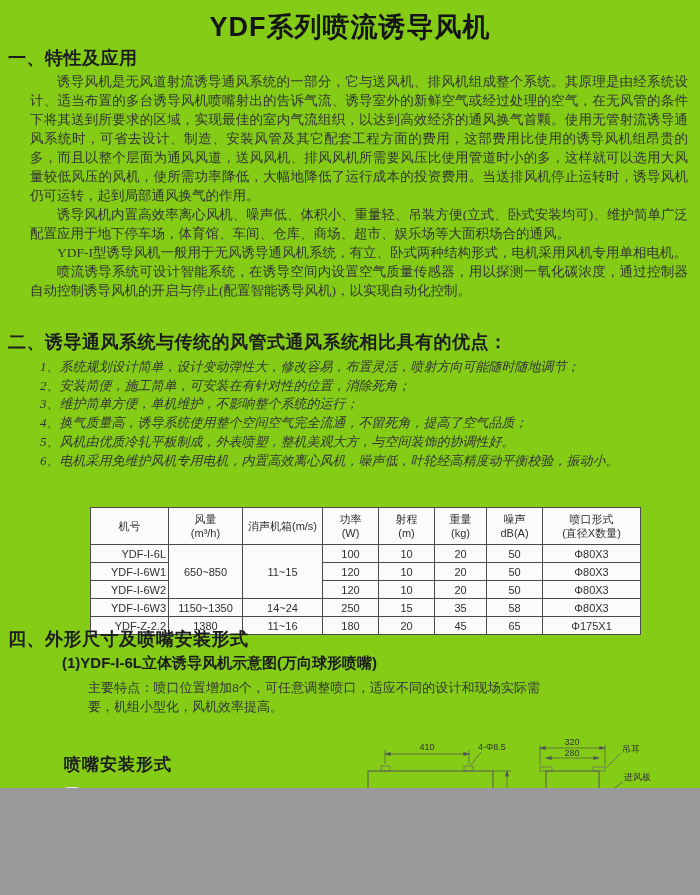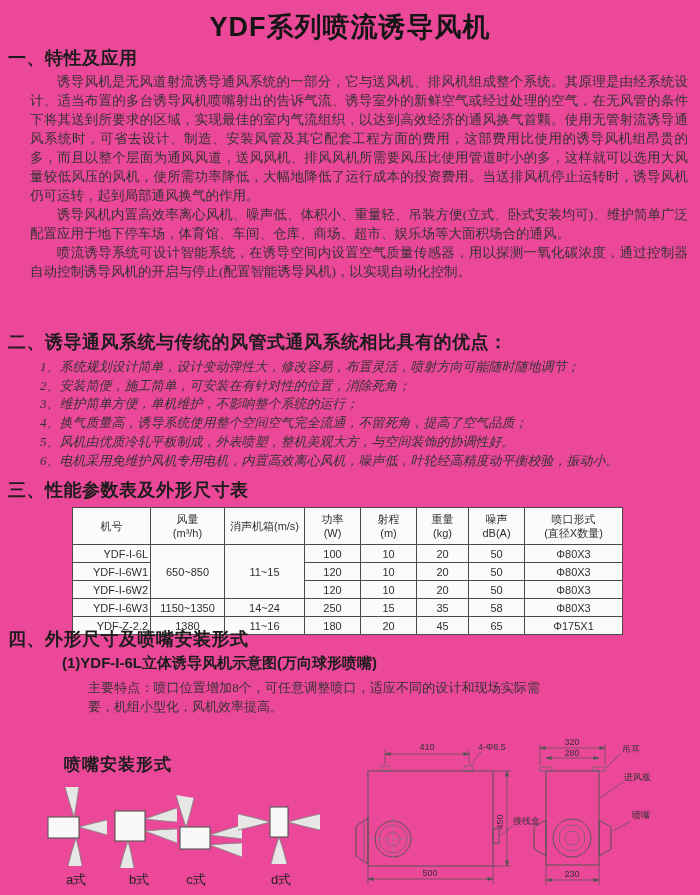--- a/index.html
+++ b/index.html
@@ -1,18 +1,18 @@
 <!DOCTYPE html>
 <html><head>
 <meta charset="utf-8">
 <style>
   html,body { margin:0; padding:0; background:#9a9a9a; }
   #page {
-    position:relative; width:700px; height:895px; margin:0 auto;
-    background:#ec4899; color:#2b2b2b; overflow:hidden;
+    position:relative; width:700px; height:788px; margin:0 auto;
+    background:#84cc16; color:#2b2b2b; overflow:hidden;
     font-family:"Liberation Serif", serif;
   }
   .abs { position:absolute; }
   .doc-title {
     top:9px; left:0; width:700px; text-align:center;
     font-family:"Liberation Sans", sans-serif; font-weight:700;
     font-size:27px; letter-spacing:1px; color:#151515;
   }
   .sec-head {
     left:8px; font-family:"Liberation Sans", sans-serif; font-weight:700;
@@ -58,35 +58,35 @@
 <body>
 
 <div id="page">
 
   <div class="abs doc-title">YDF系列喷流诱导风机</div>
 
   <div class="abs sec-head" style="top:46px;">一、特性及应用</div>
   <div class="abs body-block" style="top:72px;">
     <p>诱导风机是无风道射流诱导通风系统的一部分，它与送风机、排风机组成整个系统。其原理是由经系统设计、适当布置的多台诱导风机喷嘴射出的告诉气流、诱导室外的新鲜空气或经过处理的空气，在无风管的条件下将其送到所要求的区域，实现最佳的室内气流组织，以达到高效经济的通风换气首颗。使用无管射流诱导通风系统时，可省去设计、制造、安装风管及其它配套工程方面的费用，这部费用比使用的诱导风机组昂贵的多，而且以整个层面为通风风道，送风风机、排风风机所需要风压比使用管道时小的多，这样就可以选用大风量较低风压的风机，使所需功率降低，大幅地降低了运行成本的投资费用。当送排风机停止运转时，诱导风机仍可运转，起到局部通风换气的作用。</p>
     <p>诱导风机内置高效率离心风机、噪声低、体积小、重量轻、吊装方便(立式、卧式安装均可)、维护简单广泛配置应用于地下停车场，体育馆、车间、仓库、商场、超市、娱乐场等大面积场合的通风。</p>
+    <p>YDF-I型诱导风机一般用于无风诱导通风机系统，有立、卧式两种结构形式，电机采用风机专用单相电机。</p>
     <p>喷流诱导系统可设计智能系统，在诱导空间内设置空气质量传感器，用以探测一氧化碳浓度，通过控制器自动控制诱导风机的开启与停止(配置智能诱导风机)，以实现自动化控制。</p>
   </div>
 
   <div class="abs sec-head" style="top:330px;">二、诱导通风系统与传统的风管式通风系统相比具有的优点：</div>
   <div class="abs adv-list" style="top:358px;">
     <div>1、系统规划设计简单，设计变动弹性大，修改容易，布置灵活，喷射方向可能随时随地调节；</div>
     <div>2、安装简便，施工简单，可安装在有针对性的位置，消除死角；</div>
     <div>3、维护简单方便，单机维护，不影响整个系统的运行；</div>
     <div>4、换气质量高，诱导系统使用整个空间空气完全流通，不留死角，提高了空气品质；</div>
     <div>5、风机由优质冷轧平板制成，外表喷塑，整机美观大方，与空间装饰的协调性好。</div>
     <div>6、电机采用免维护风机专用电机，内置高效离心风机，噪声低，叶轮经高精度动平衡校验，振动小。</div>
   </div>
 
-  <div class="abs sec-head" style="top:478px;">三、性能参数表及外形尺寸表</div>
-  <table class="perf abs" style="top:507px; left:72px; width:550px;">
+  <table class="perf abs" style="top:507px; left:90px; width:550px;">
     <colgroup>
       <col style="width:78px">
         <col style="width:74px">
         <col style="width:80px">
         <col style="width:56px">
       <col style="width:56px">
         <col style="width:52px">
         <col style="width:56px">
         <col style="width:98px">
     </colgroup>

